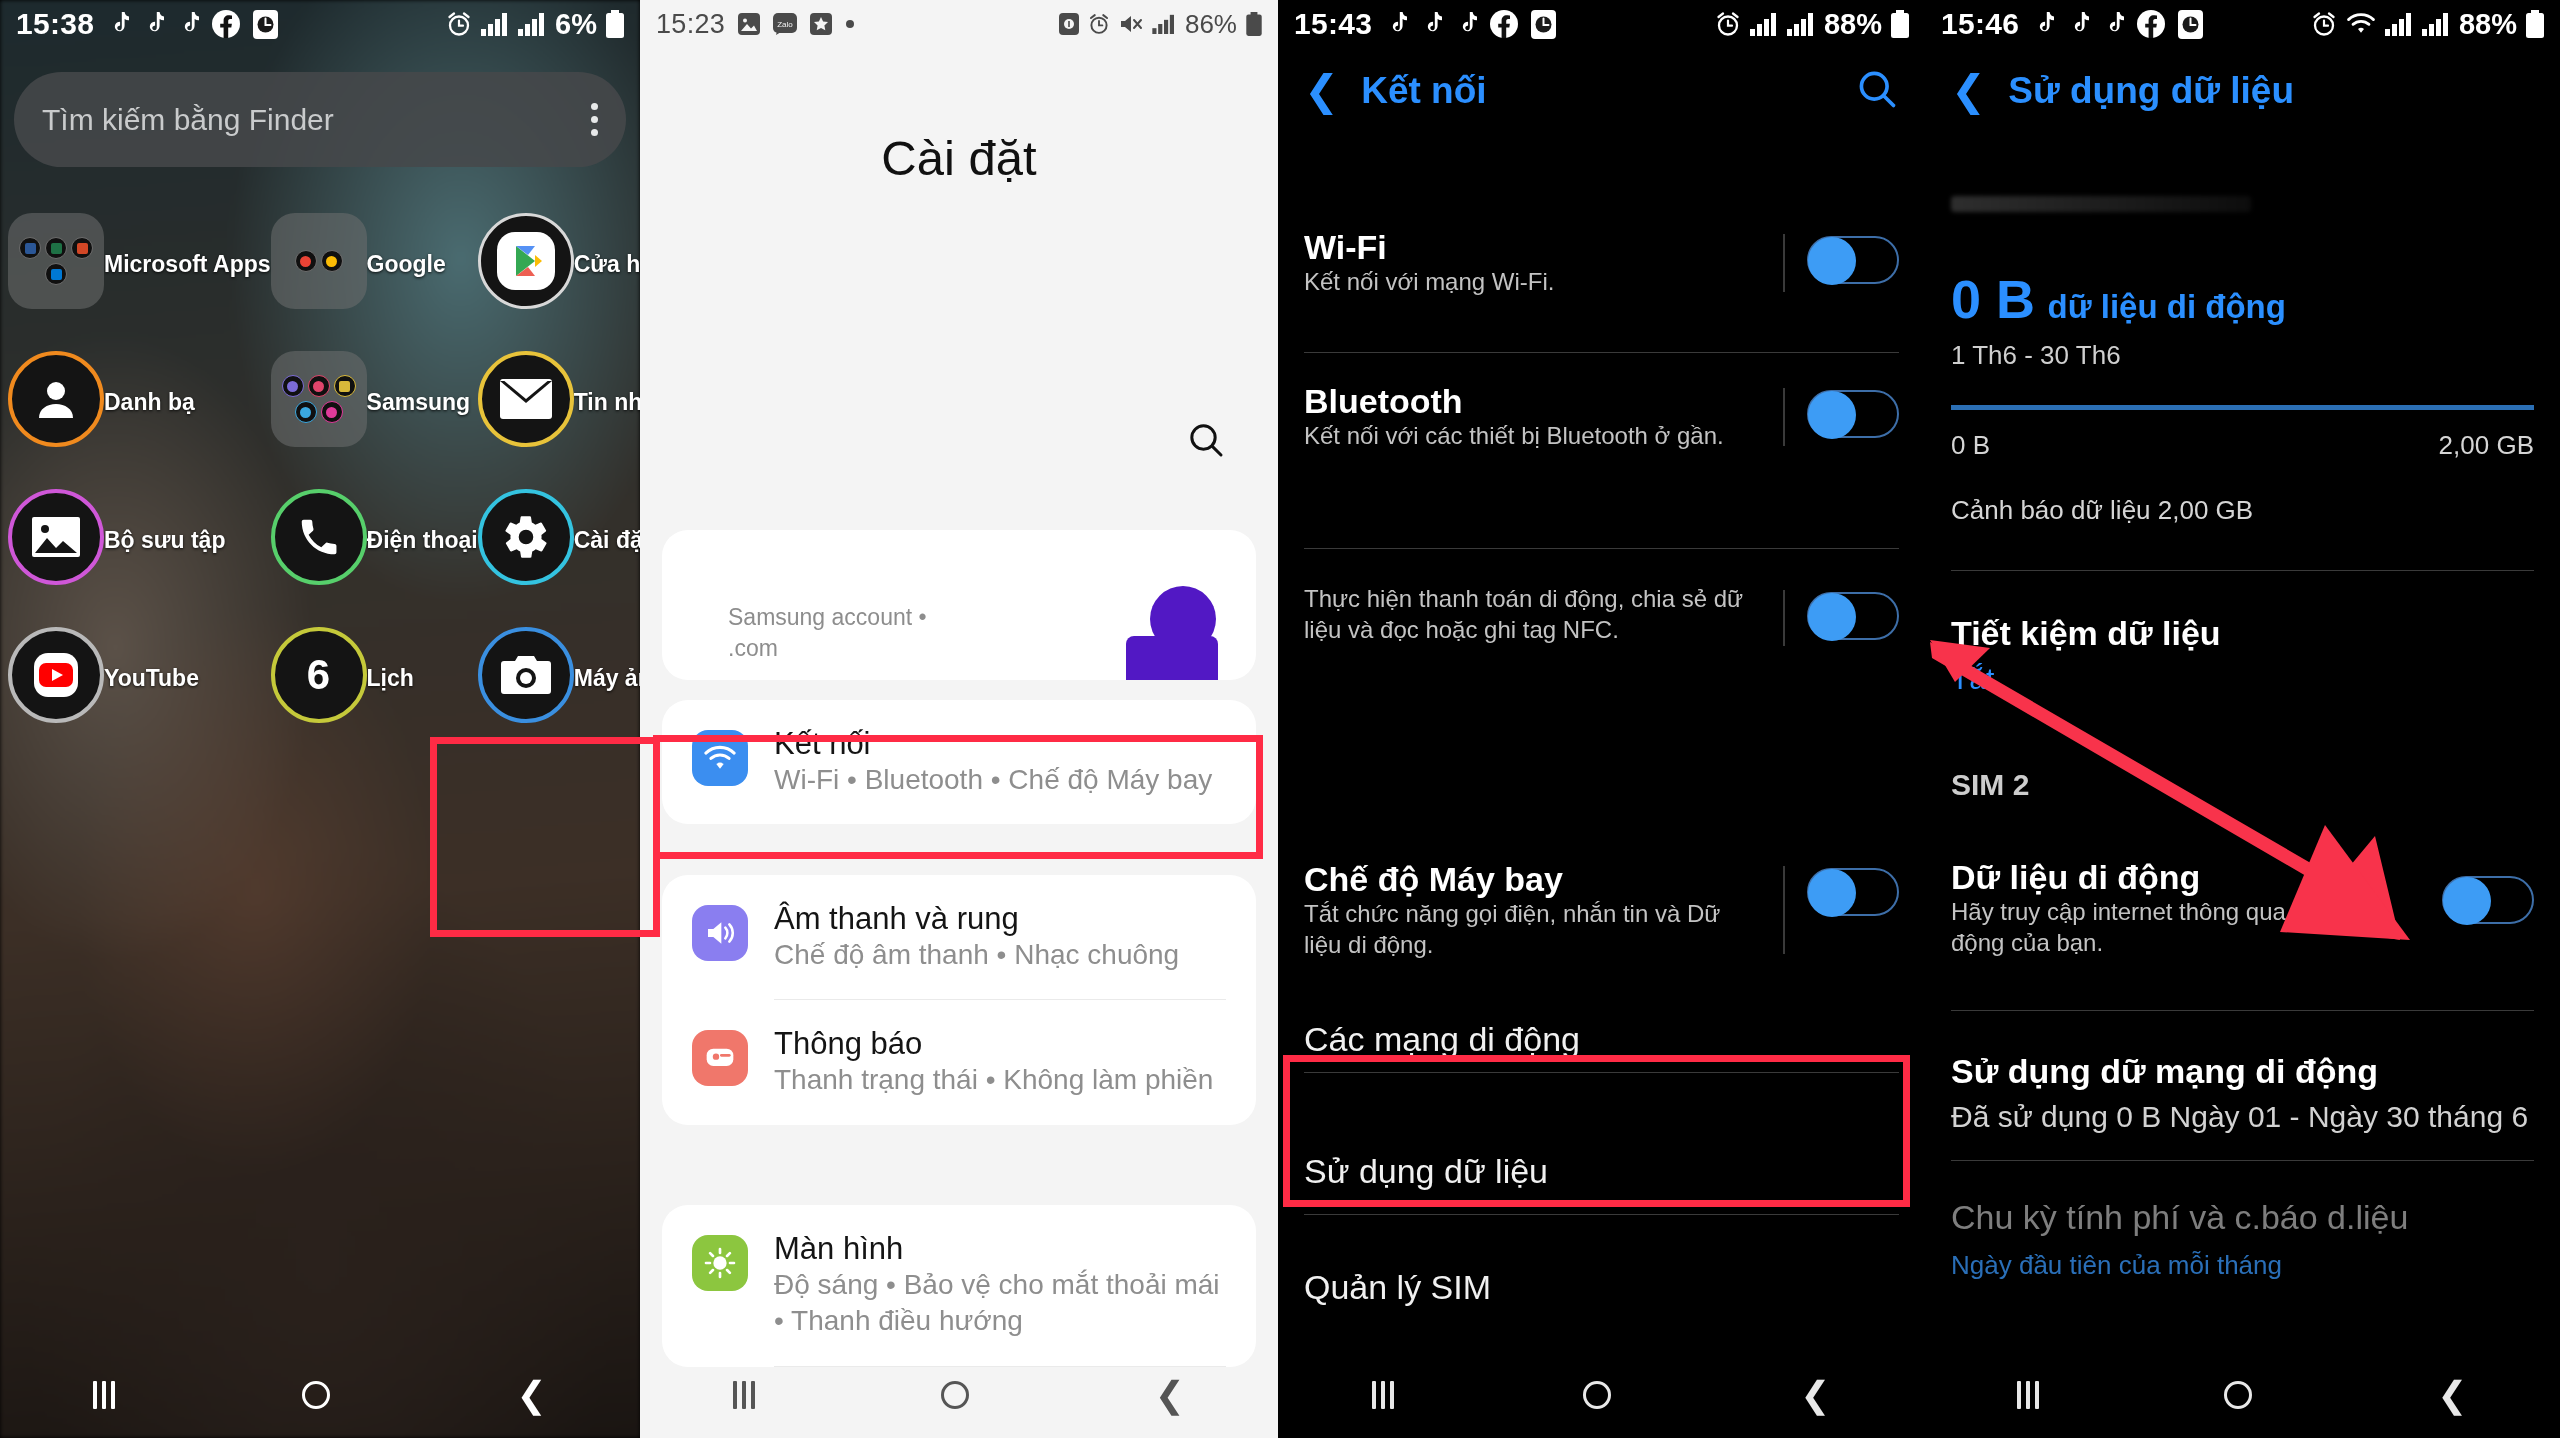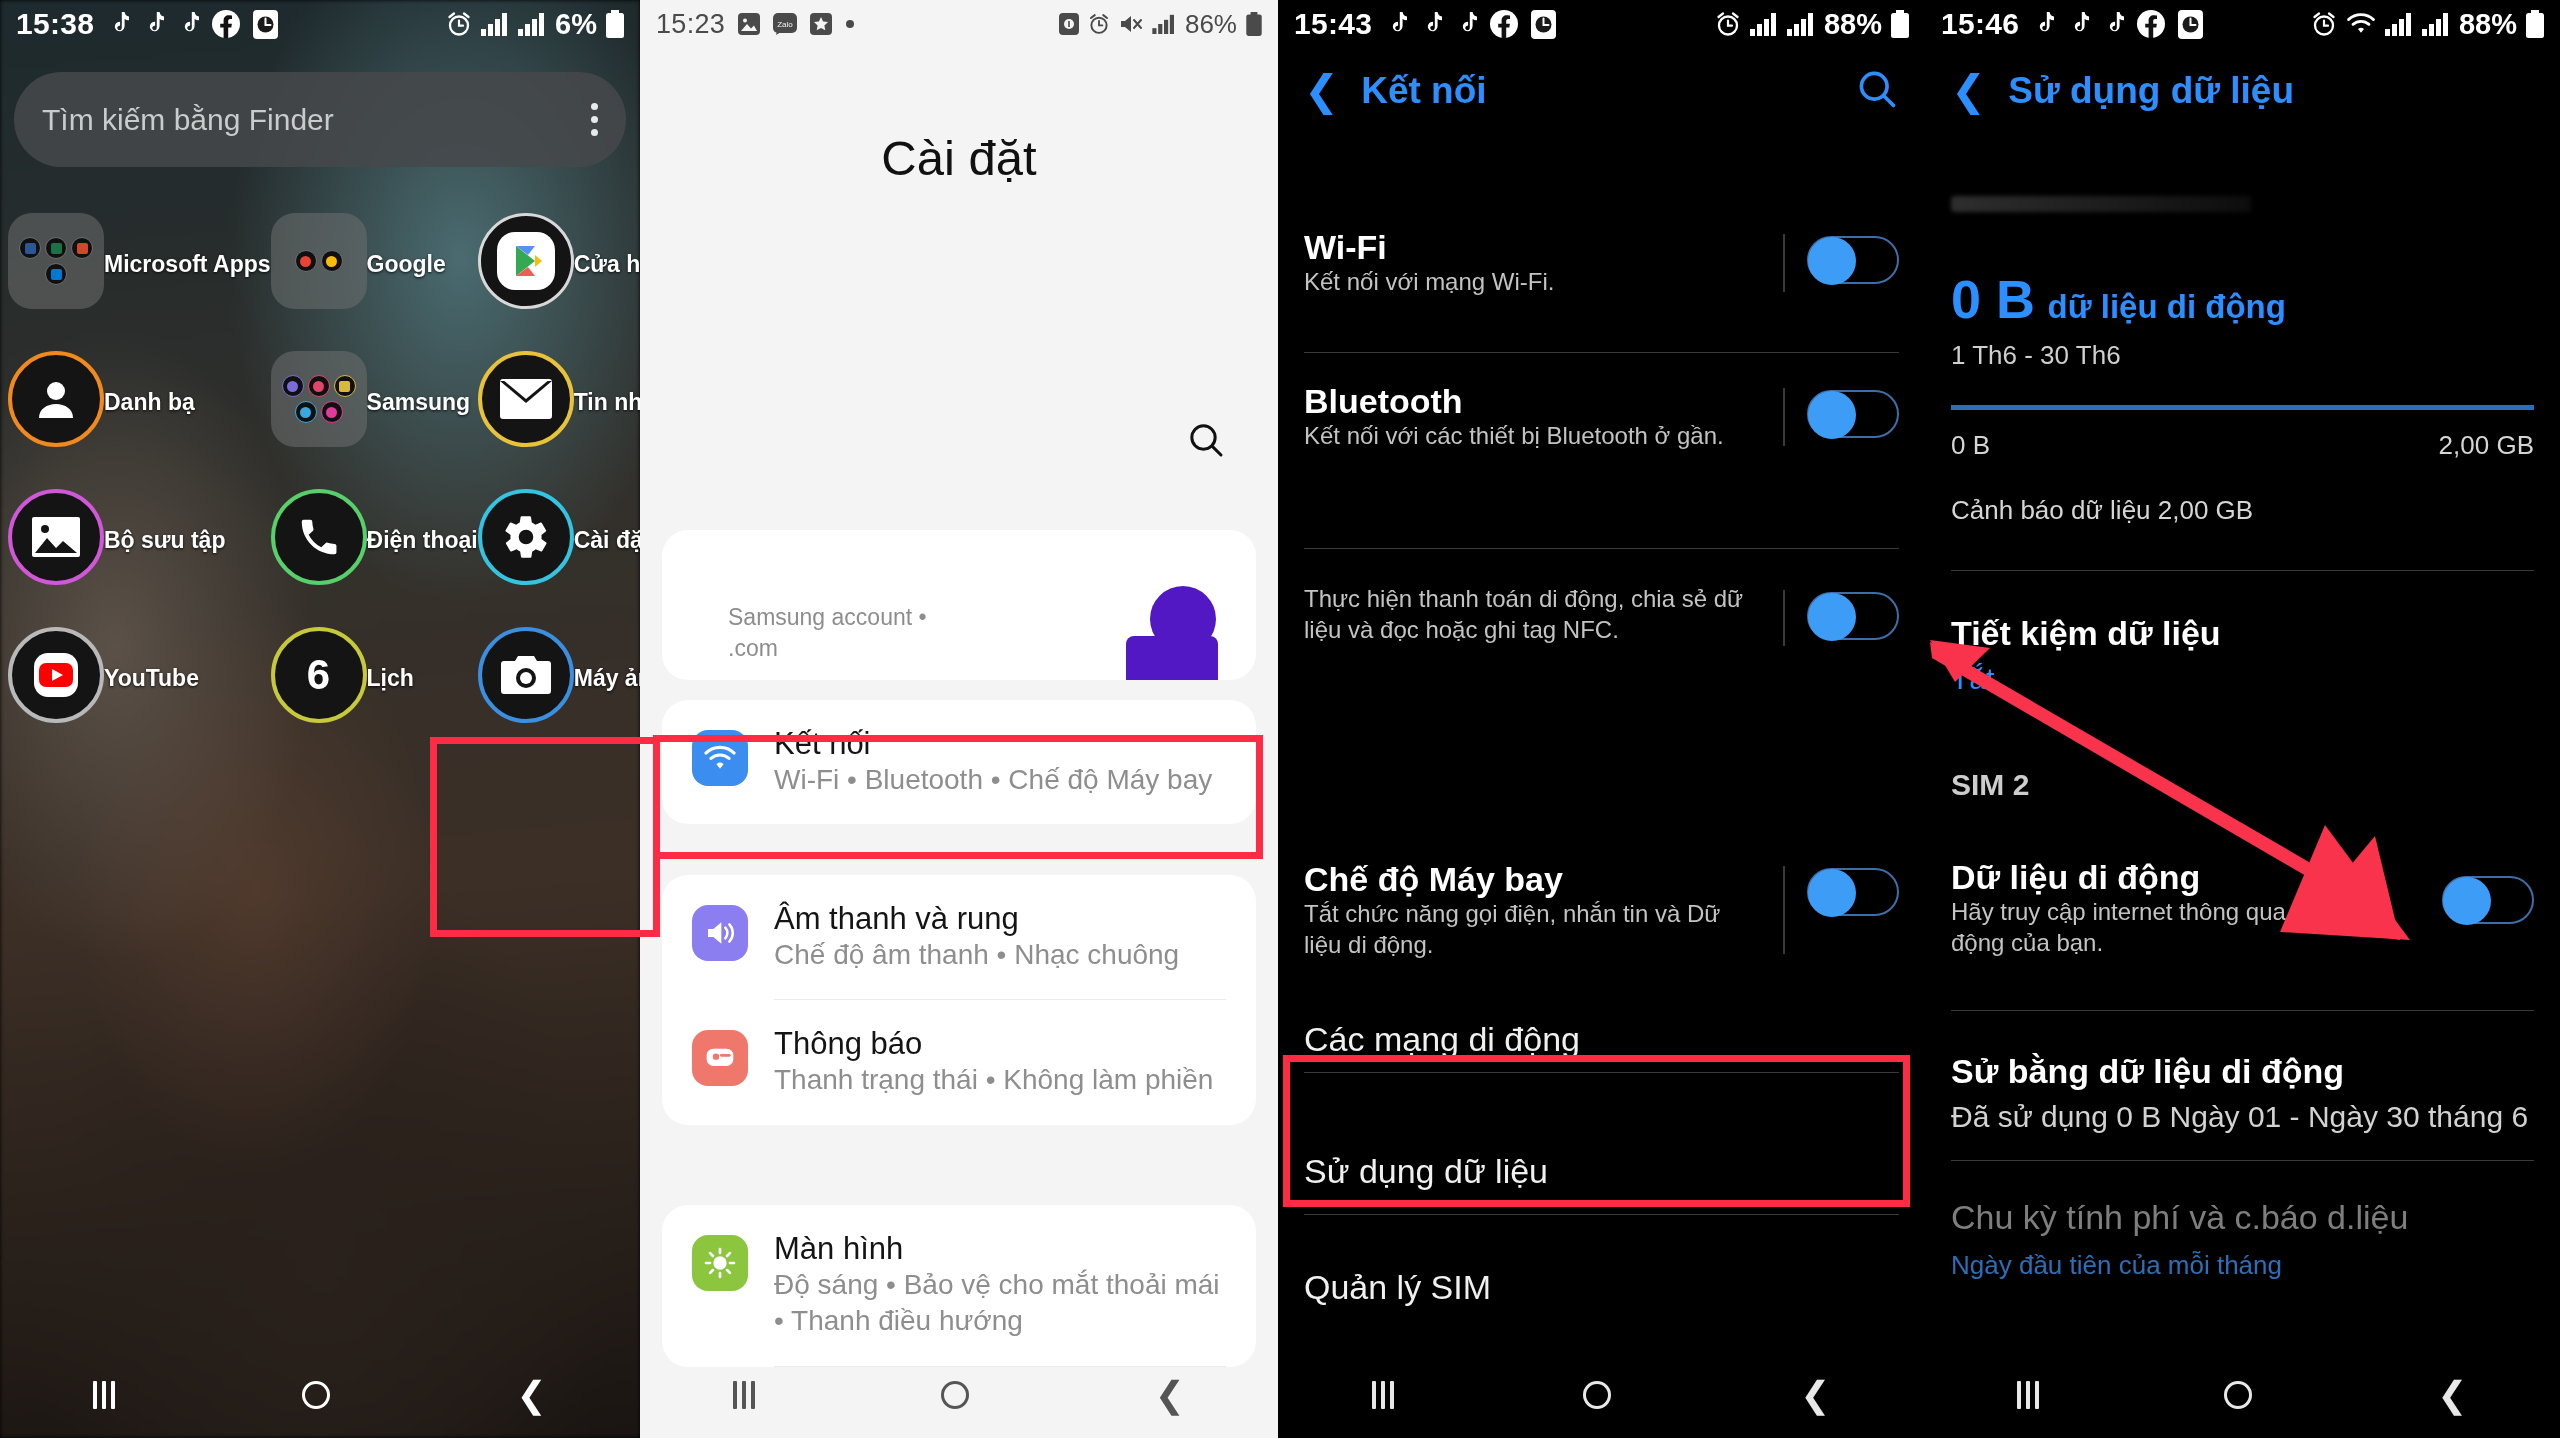--- a/index.html
+++ b/index.html
@@ -820,21 +820,21 @@
       <div class="tg-txt">
         <div class="tg-ttl">Dữ liệu di động</div>
         <div class="tg-sub">Hãy truy cập internet thông qua mạng di động của bạn.</div>
       </div>
       <div class="toggle" style="margin-top:18px">
           <i></i>
         </div>
     </div>
 
     <div class="hr" style="top:1010px"></div>
-    <div class="sec-ttl" style="top:1052px">Sử bằng dữ liệu di động</div>
+    <div class="sec-ttl" style="top:1052px">Sử dụng dữ mạng di động</div>
     <div class="sec-sub" style="top:1100px;color:#d2d2d2">Đã sử dụng 0 B Ngày 01 - Ngày 30 tháng 6</div>
     <div class="hr" style="top:1160px"></div>
 
     <div class="dim-ttl" style="top:1198px">Chu kỳ tính phí và c.báo d.liệu</div>
     <div class="dim-sub" style="top:1250px">Ngày đầu tiên của mỗi tháng</div>
 
     <div class="navbar" style="color:#e8e8e8">
       <span class="nav-recents">
           <i></i>
           <i></i>

